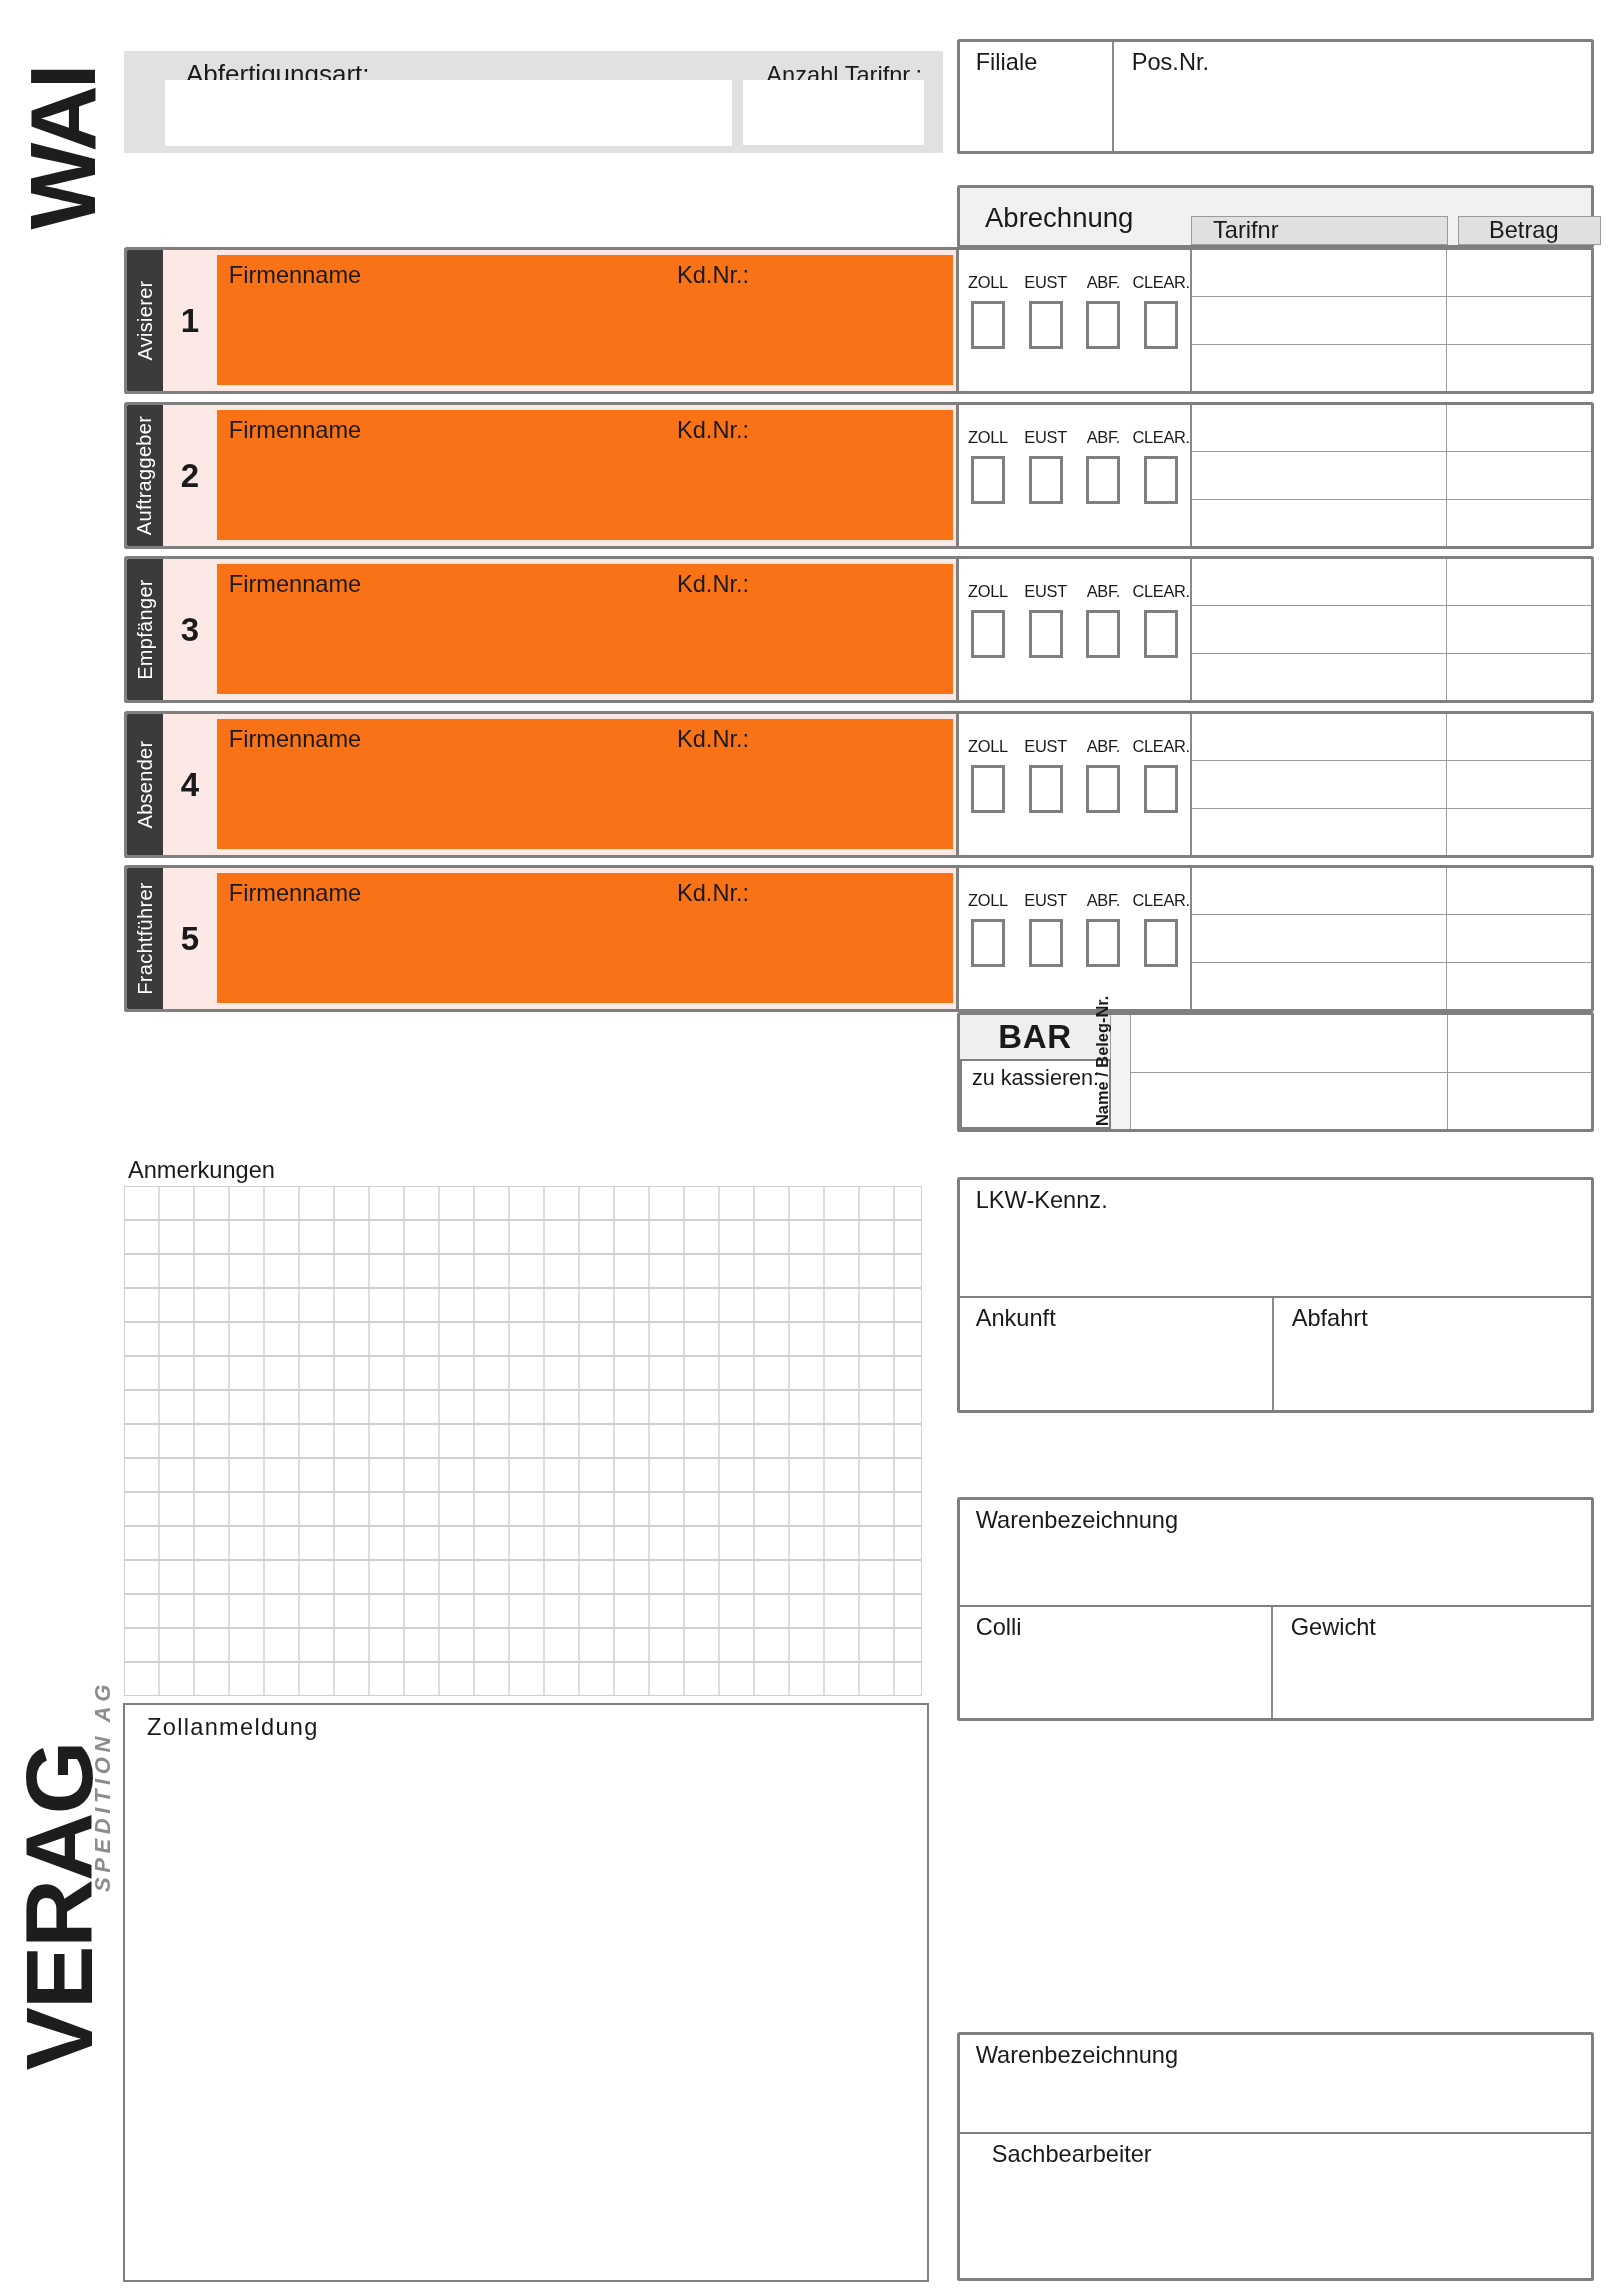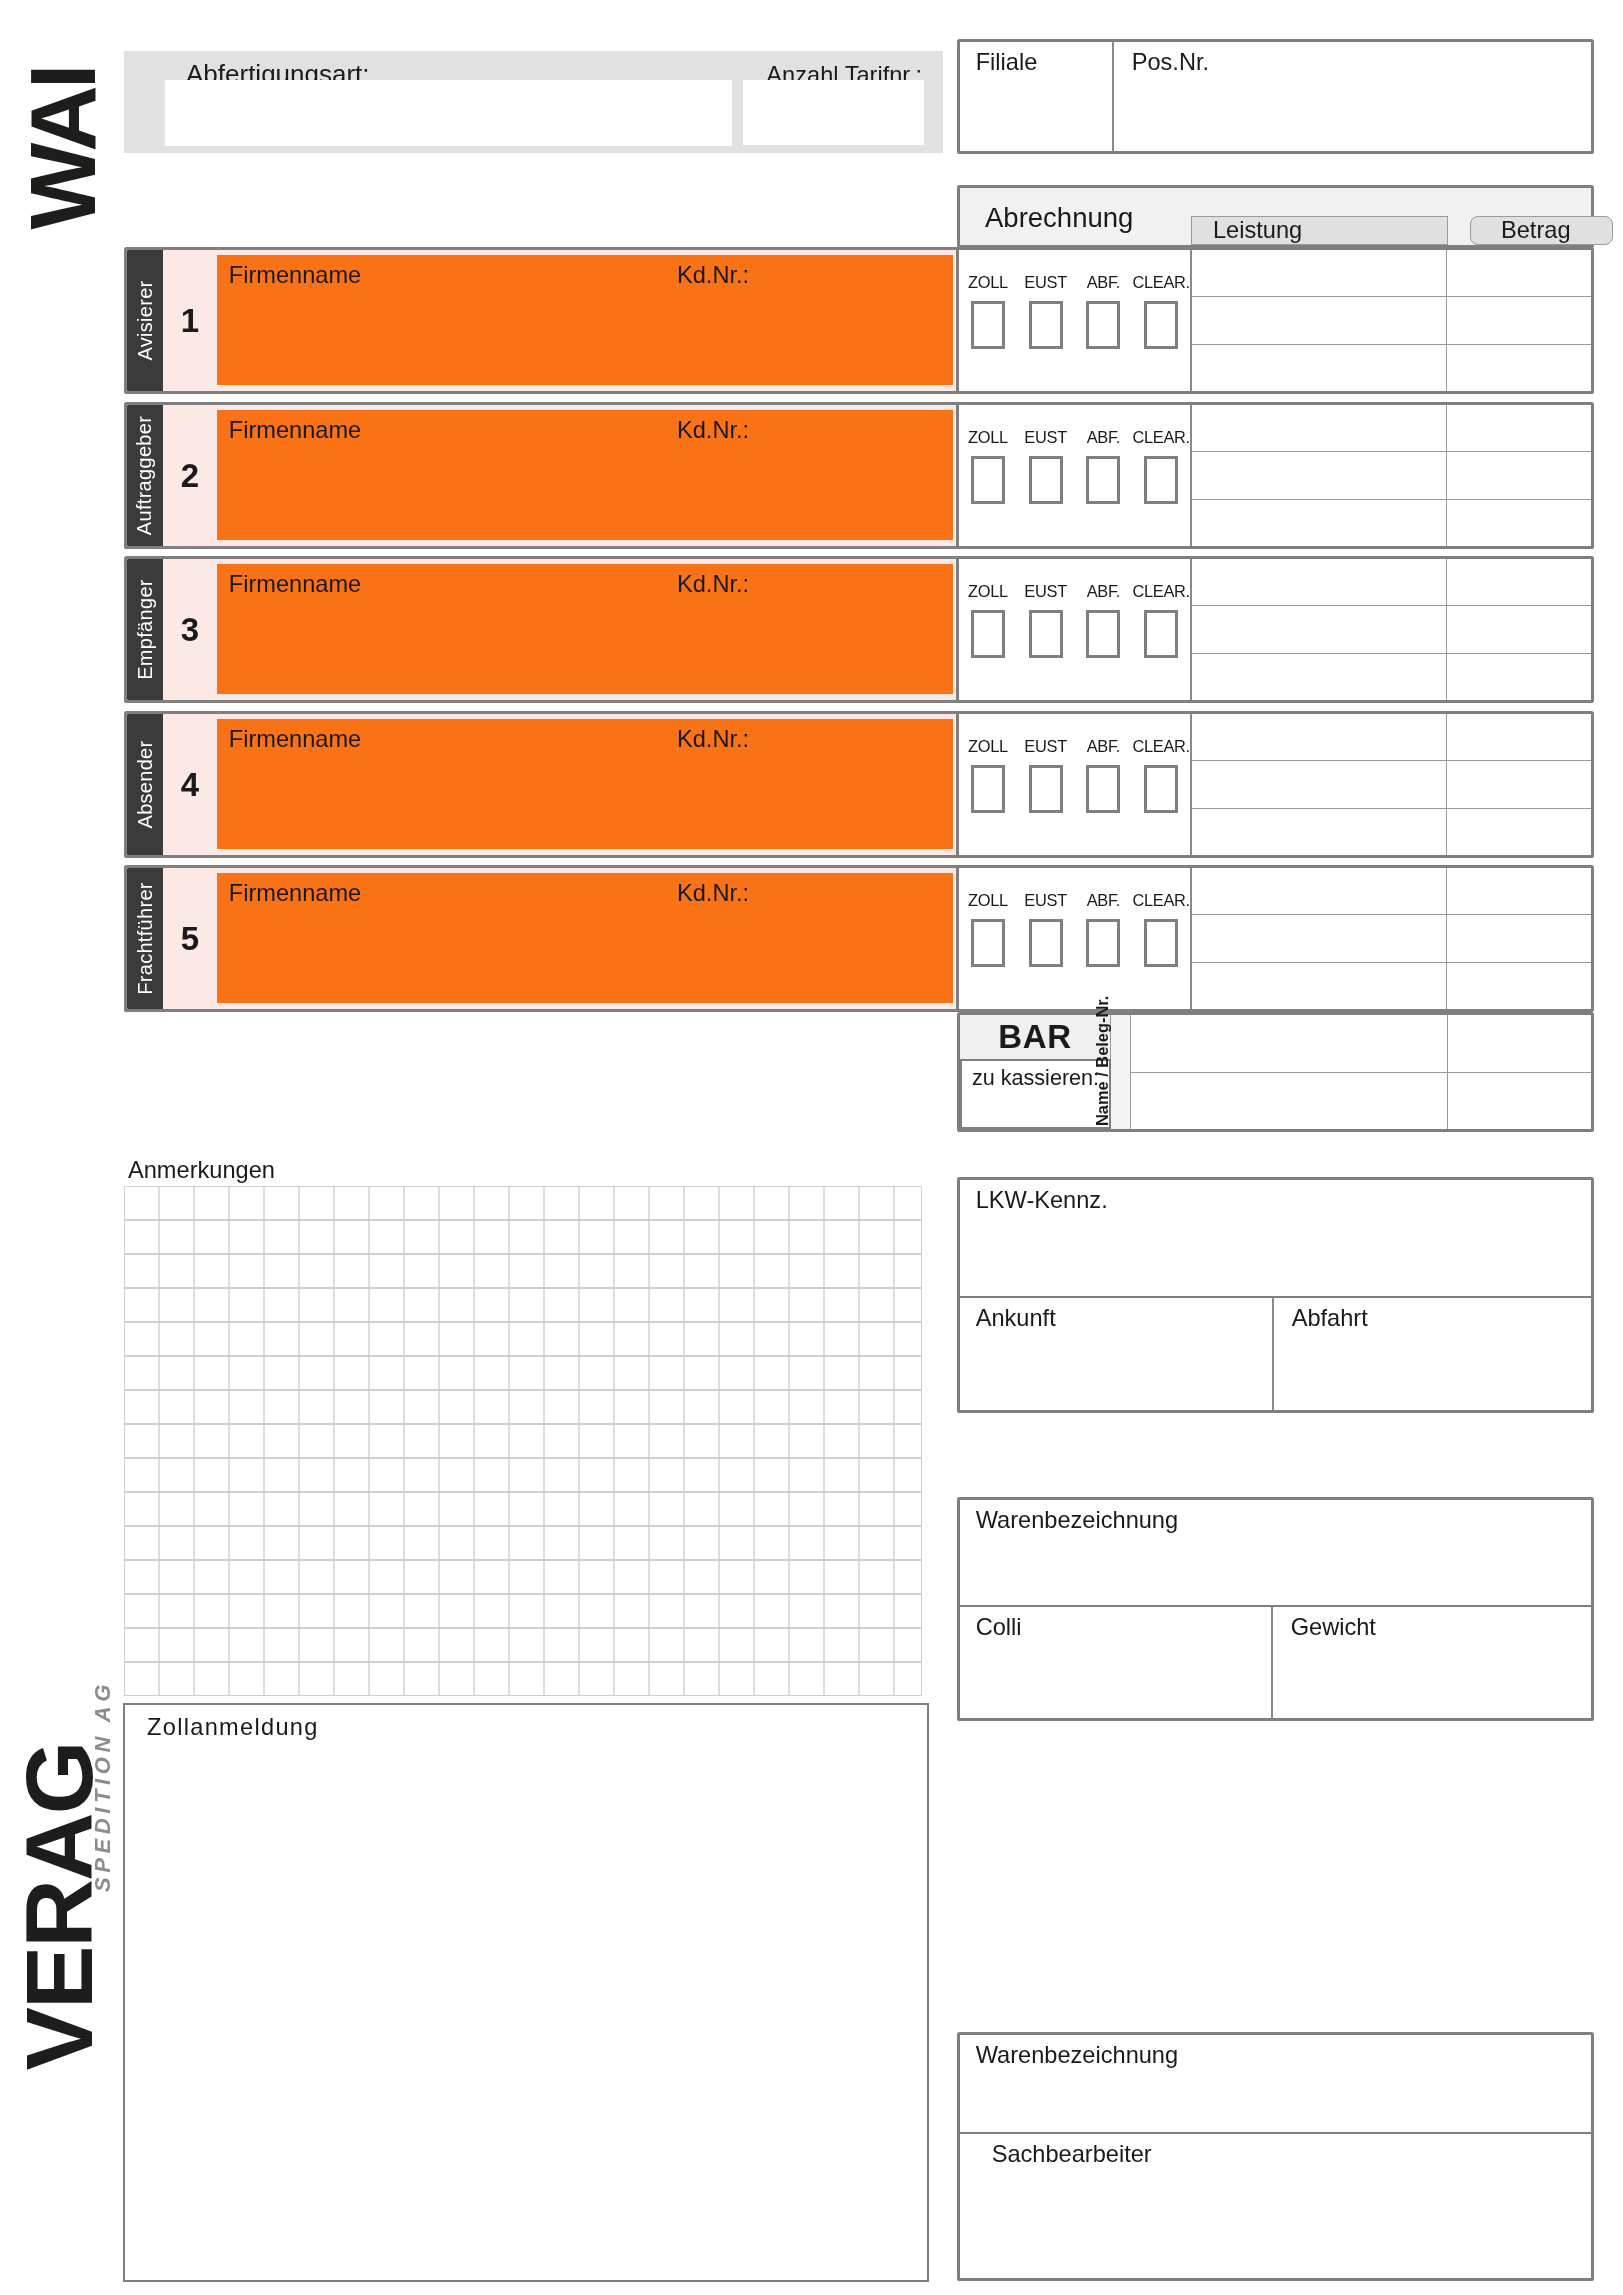--- a/index.html
+++ b/index.html
@@ -24,21 +24,21 @@
   #filiale-cell{left:0;top:0;width:154px;height:100%;border-right:2px solid #8a8a8a;}
   #posnr-cell{left:156px;top:0;right:0;height:100%;}
   .cell-label{position:absolute;left:15.7px;top:6.5px;font-size:23.6px;}
 
   
   #abrechnung-header{left:957px;top:185px;width:637px;height:63px;background:#f1f1f1;}
   #abrechnung-title{left:25px;top:14.4px;font-size:27.5px;}
   .col-head{position:absolute;top:27.5px;height:29.4px;background:#e0e0e0;border:1.3px solid #9a9a9a;
             font-size:23.6px;display:flex;align-items:center;box-sizing:border-box;}
   #leistung-head{left:231px;width:257px;padding-left:21px;}
-  #betrag-head{left:510px;width:143px;padding-left:30px;border-radius:8px;}
+  #betrag-head{left:498px;width:143px;padding-left:30px;}
 
   
   .party{left:124px;width:1470px;height:147px;}
   .role-cell{position:absolute;left:0;top:0;width:36px;height:100%;background:#3b3b3b;
              display:flex;align-items:center;justify-content:center;border-radius:1.3px 0 0 1.3px;}
   .role-cell span{transform:rotate(-90deg);white-space:nowrap;color:#fff;font-size:20px;letter-spacing:0.3px;}
   .pink{position:absolute;left:36px;top:0;width:793px;height:100%;background:#fce9e5;}
   .row-num{position:absolute;left:36px;top:0;width:54px;height:100%;display:flex;align-items:center;justify-content:center;
            font-size:33px;font-weight:bold;color:#1a1a1a;}
   .firm-box{position:absolute;left:90px;top:5.2px;width:736px;height:130px;background:#f97316;}
@@ -123,21 +123,21 @@
     <div id="filiale-cell" class="abs">
       <span class="cell-label">Filiale</span>
     </div>
     <div id="posnr-cell" class="abs">
       <span class="cell-label">Pos.Nr.</span>
     </div>
   </div>
 
   <div id="abrechnung-header" class="abs thickborder" style="background:#f1f1f1;padding-left:44px;">
     <div id="abrechnung-title" class="abs">Abrechnung</div>
-    <div id="leistung-head" class="col-head">Leistung</div>
+    <div id="leistung-head" class="col-head">Tarifnr</div>
     <div id="betrag-head" class="col-head">Betrag</div>
   </div>
 
   <div class="abs thickborder party" style="top:247px;">
     <div class="pink"></div>
     <div class="role-cell">
         <span>Avisierer</span>
       </div>
     <div class="row-num">1</div>
     <div class="firm-box">

